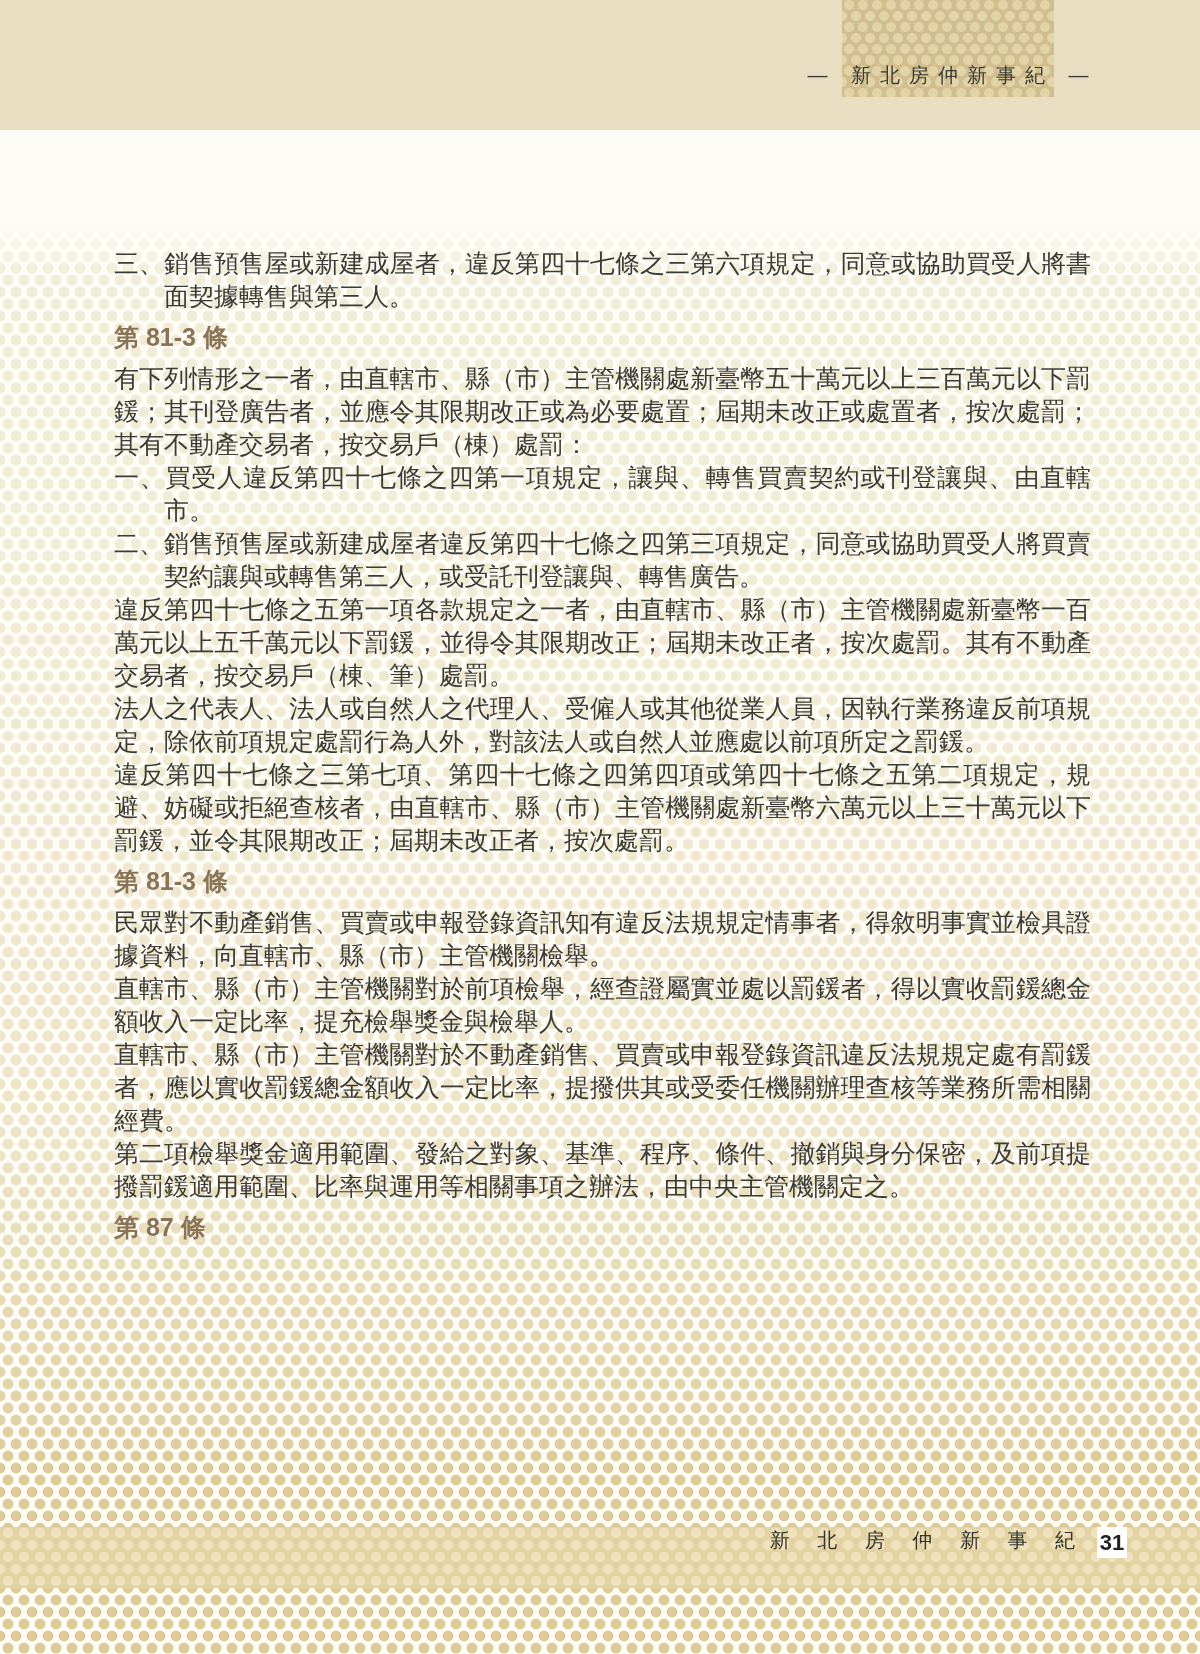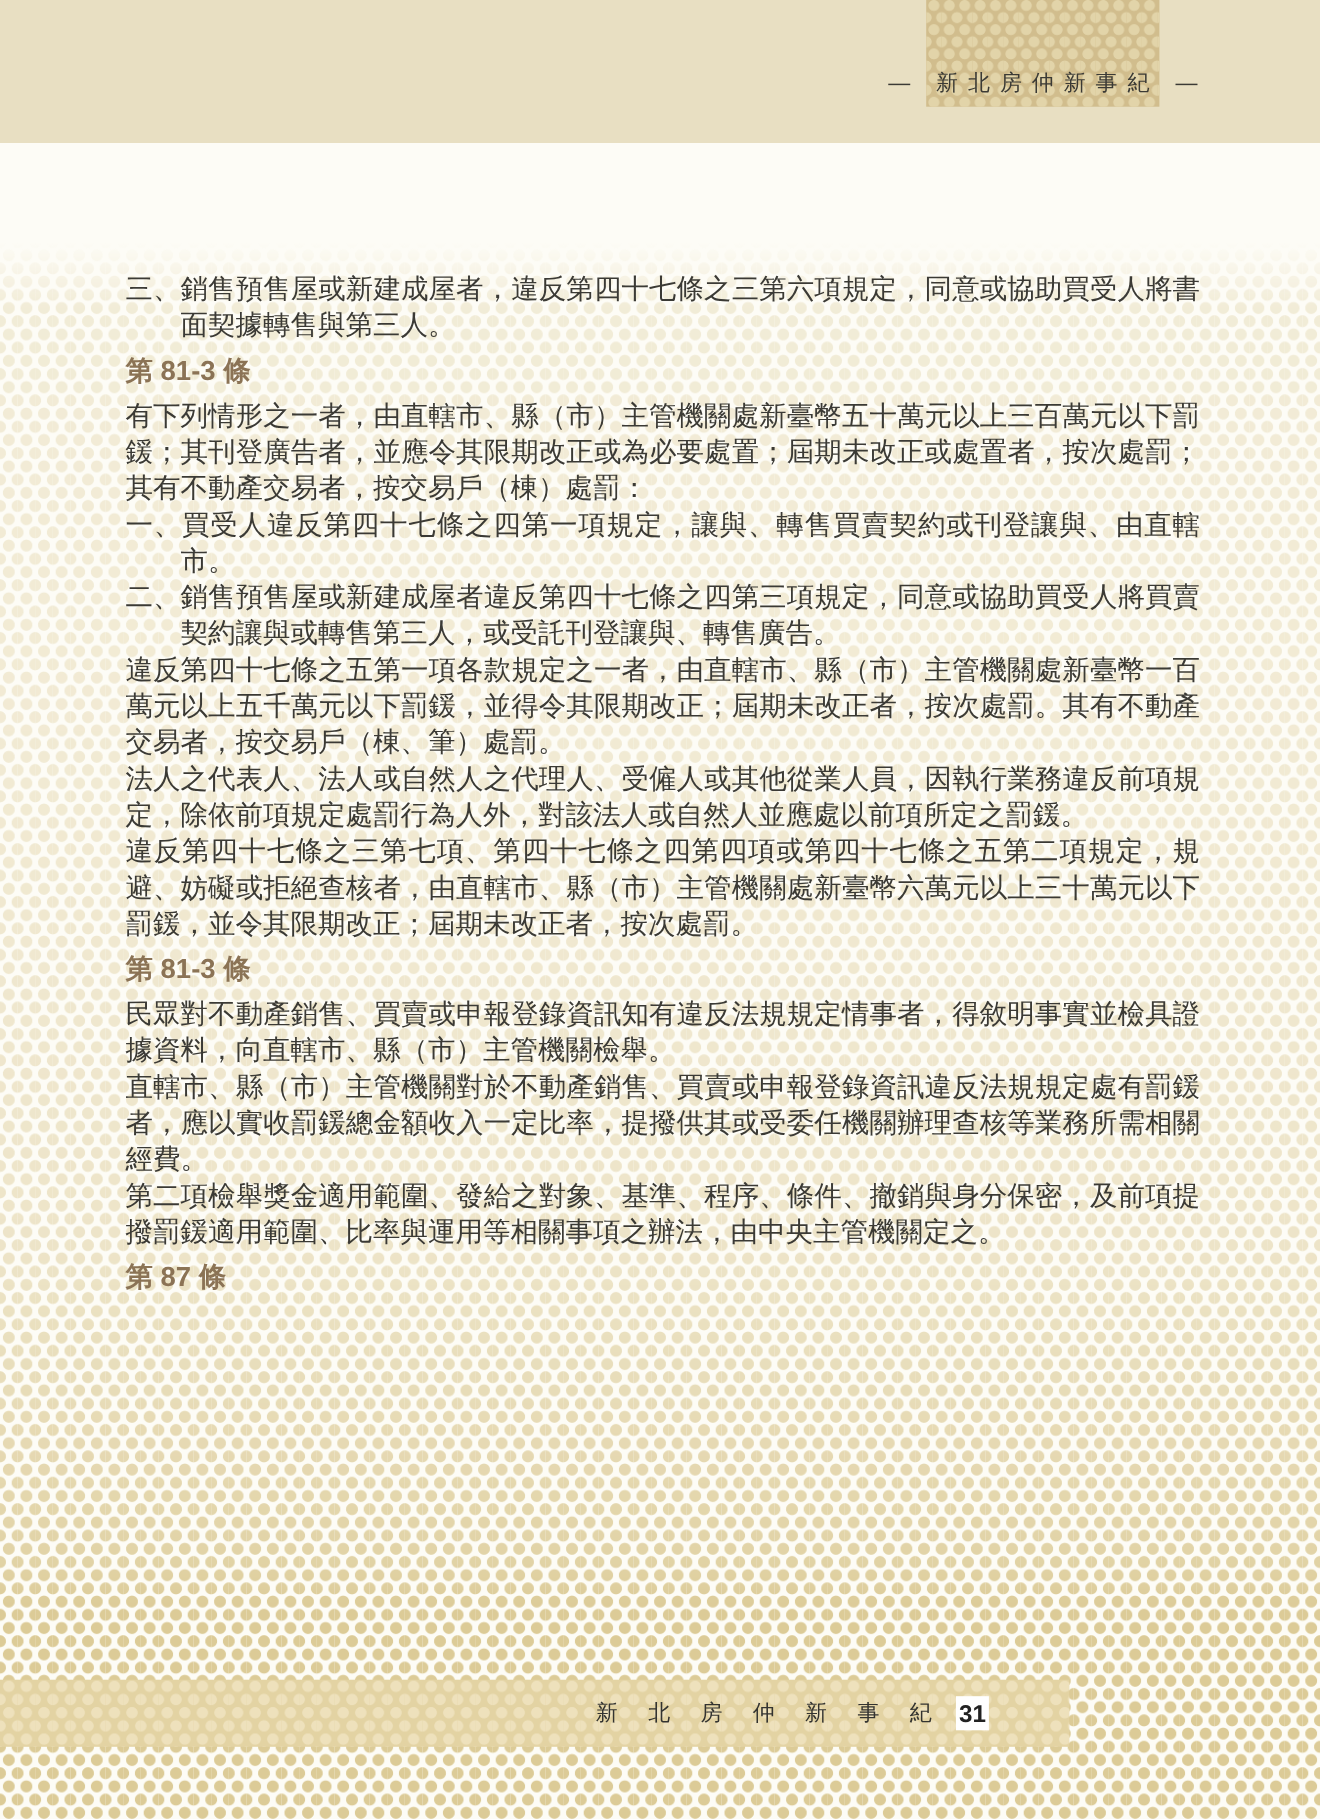--- a/index.html
+++ b/index.html
@@ -95,29 +95,29 @@
     margin:8px 0;
     font-size:25px;
     line-height:33px;
     font-weight:bold;
     color:var(--heading-accent);
     text-align:left;
   }
   
   .footer-band{
     position:absolute; left:0; top:1527px;
-    width:972px; height:61px;
+    width:1200px; height:61px;
     box-sizing:border-box;
     background-color:var(--footer-band-bg);
     background-image:
       radial-gradient(circle at 8px 6px,  var(--footer-band-dot) 4.8px, rgba(0,0,0,0) 5.5px),
       radial-gradient(circle at 0px 18px, var(--footer-band-dot) 4.8px, rgba(0,0,0,0) 5.5px),
       radial-gradient(circle at 16px 18px, var(--footer-band-dot) 4.8px, rgba(0,0,0,0) 5.5px);
     background-size:16px 24px;
-    display:flex; align-items:center; justify-content:flex-end;
+    display:flex; align-items:flex-start; justify-content:flex-end;
     padding-right:73px;
   }
   .footer-title{
     font-size:20px;
     letter-spacing:11px;
     color:var(--footer-text);
     white-space:nowrap;
     margin-right:11px;
   }
   .page-number{
@@ -146,20 +146,21 @@
     <p class="list">三、銷售預售屋或新建成屋者，違反第四十七條之三第六項規定，同意或協助買受人將書面契據轉售與第三人。</p>
     <h2 class="heading">第 81-3 條</h2>
     <p>有下列情形之一者，由直轄市、縣（市）主管機關處新臺幣五十萬元以上三百萬元以下罰鍰；其刊登廣告者，並應令其限期改正或為必要處置；屆期未改正或處置者，按次處罰；其有不動產交易者，按交易戶（棟）處罰：</p>
     <p class="list">一、買受人違反第四十七條之四第一項規定，讓與、轉售買賣契約或刊登讓與、由直轄市。</p>
     <p class="list">二、銷售預售屋或新建成屋者違反第四十七條之四第三項規定，同意或協助買受人將買賣契約讓與或轉售第三人，或受託刊登讓與、轉售廣告。</p>
     <p>違反第四十七條之五第一項各款規定之一者，由直轄市、縣（市）主管機關處新臺幣一百萬元以上五千萬元以下罰鍰，並得令其限期改正；屆期未改正者，按次處罰。其有不動產交易者，按交易戶（棟、筆）處罰。</p>
     <p>法人之代表人、法人或自然人之代理人、受僱人或其他從業人員，因執行業務違反前項規定，除依前項規定處罰行為人外，對該法人或自然人並應處以前項所定之罰鍰。</p>
     <p>違反第四十七條之三第七項、第四十七條之四第四項或第四十七條之五第二項規定，規避、妨礙或拒絕查核者，由直轄市、縣（市）主管機關處新臺幣六萬元以上三十萬元以下罰鍰，並令其限期改正；屆期未改正者，按次處罰。</p>
     <h2 class="heading">第 81-3 條</h2>
     <p>民眾對不動產銷售、買賣或申報登錄資訊知有違反法規規定情事者，得敘明事實並檢具證據資料，向直轄市、縣（市）主管機關檢舉。</p>
+    <p>直轄市、縣（市）主管機關對於前項檢舉，經查證屬實並處以罰鍰者，得以實收罰鍰總金額收入一定比率，提充檢舉獎金與檢舉人。</p>
     <p>直轄市、縣（市）主管機關對於不動產銷售、買賣或申報登錄資訊違反法規規定處有罰鍰者，應以實收罰鍰總金額收入一定比率，提撥供其或受委任機關辦理查核等業務所需相關經費。</p>
     <p>第二項檢舉獎金適用範圍、發給之對象、基準、程序、條件、撤銷與身分保密，及前項提撥罰鍰適用範圍、比率與運用等相關事項之辦法，由中央主管機關定之。</p>
     <h2 class="heading">第 87 條</h2>
   </div>
 
   <div class="footer-band">
     <span class="footer-title">新 北 房 仲 新 事 紀</span>
     <span class="page-number">31</span>
   </div>
 

